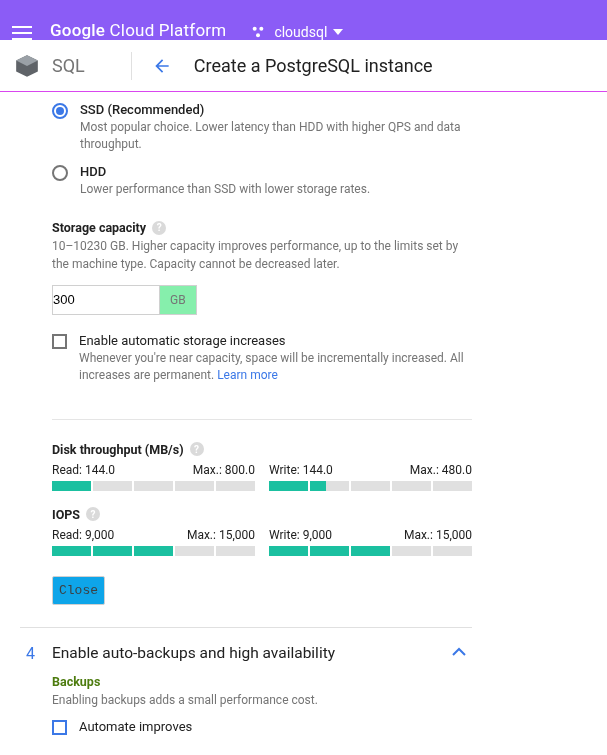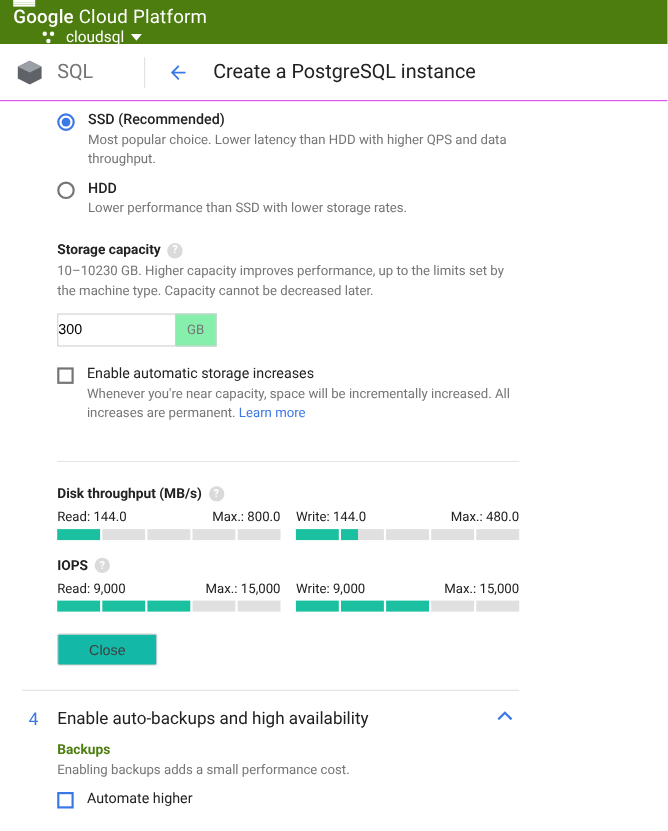--- a/index.html
+++ b/index.html
@@ -1,18 +1,18 @@
 <!DOCTYPE html>
 <html><head>
 <meta charset="utf-8">
 <style>
   * { box-sizing: border-box; margin: 0; padding: 0; }
   body { font-family: Roboto, Arial, sans-serif; font-size: 13px; color: #212121; width: 607px; background: #fff; }
   
-  .topbar { background: #4d7c0f; height: 40px; display: flex; align-items: flex-start; padding: 0 12px; color: #fff; flex-direction: column; }
+  .topbar { background: #8b5cf6; height: 40px; display: flex; align-items: flex-end; padding: 0 12px; color: #fff; }
   .hamburger { width: 20px; height: 14px; display: flex; flex-direction: column; justify-content: space-between; margin-right: 18px; cursor: pointer; }
   .hamburger span { height: 2px; background: #fff; width: 100%; }
   .brand { font-size: 17px; font-weight: 400; letter-spacing: 0.2px; }
   .brand b { font-weight: 500; }
   .project { display: flex; align-items: center; margin-left: 24px; font-size: 14px; cursor: pointer; }
   .project-icon { width: 16px; height: 16px; margin-right: 8px; }
   .caret-down { margin-left: 6px; }
   
   .subhead { height: 52px; display: flex; align-items: center; border-bottom: 1px solid #d946ef; padding: 0 14px; }
   .product-icon { width: 26px; height: 26px; margin-right: 12px; }
@@ -47,21 +47,21 @@
   .divider { border: none; border-top: 1px solid #e5e5e5; margin: 34px 0 18px 0; }
   
   .metric-row { display: flex; justify-content: space-between; font-size: 12px; color: #212121; margin-top: 6px; }
   .bars { display: flex; gap: 2px; margin-top: 4px; }
   .bar { height: 10px; flex: 1; background: #e0e0e0; }
   .bar.fill { background: #1bc0a0; }
   .bar.partial { background: linear-gradient(to right, #1bc0a0 40%, #e0e0e0 40%); }
   .metrics-grid { display: flex; gap: 14px; }
   .metrics-col { flex: 1; }
   
-  .btn { border: 1px solid #d0d0d0; background: #14b8a6; padding: 6px 28px; font-size: 13px; color: #3c4043; cursor: pointer; border-radius: 2px; margin-top: 20px; }
+  .btn { border: 1px solid #d0d0d0; background: #0ea5e9; padding: 6px 6px; font-size: 13px; color: #3c4043; cursor: pointer; border-radius: 2px; margin-top: 20px; font-family: Liberation Mono, monospace; }
   
   .step-row { display: flex; align-items: flex-start; border-top: 1px solid #e0e0e0; padding-top: 16px; margin-top: 22px; margin-left: -32px; padding-left: 0; }
   .step-num { color: #3b78e7; font-size: 16px; width: 32px; text-align: left; padding-left: 6px; }
   .step-body { flex: 1; }
   .step-title-row { display: flex; align-items: flex-start; justify-content: space-between; }
   .step-title { font-size: 15.5px; color: #212121; }
   .chevron { color: #3b78e7; cursor: pointer; padding-right: 6px; }
   
   .sub-label { font-size: 12.5px; font-weight: 700; color: #4d7c0f; margin-top: 12px; }
 </style>
@@ -217,19 +217,19 @@
           <svg width="14" height="9" viewBox="0 0 14 9">
               <path d="M1 8 L7 2 L13 8" stroke="#3b78e7" stroke-width="2" fill="none"></path>
             </svg>
         </span>
       </div>
 
       <div class="sub-label">Backups</div>
       <div class="section-desc">Enabling backups adds a small performance cost.</div>
       <div class="check-row" style="margin-top:10px;">
         <div class="checkbox checked"></div>
-        <div class="check-label">Automate higher</div>
+        <div class="check-label">Automate improves</div>
       </div>
 
     </div>
   </div>
 
 </div>
 
 </body></html>

